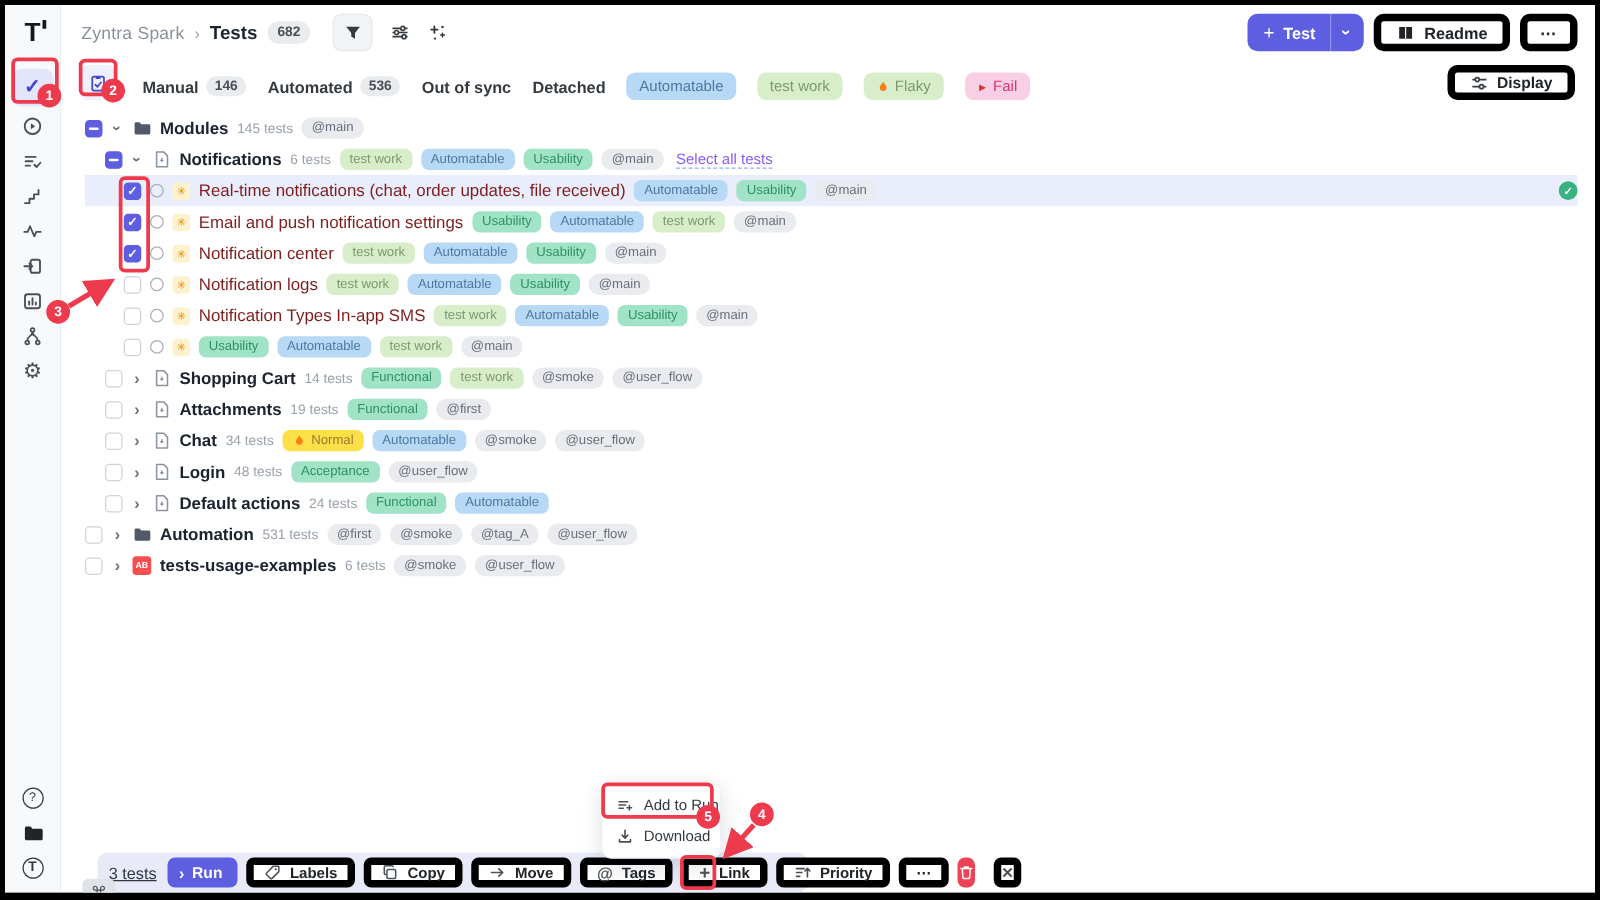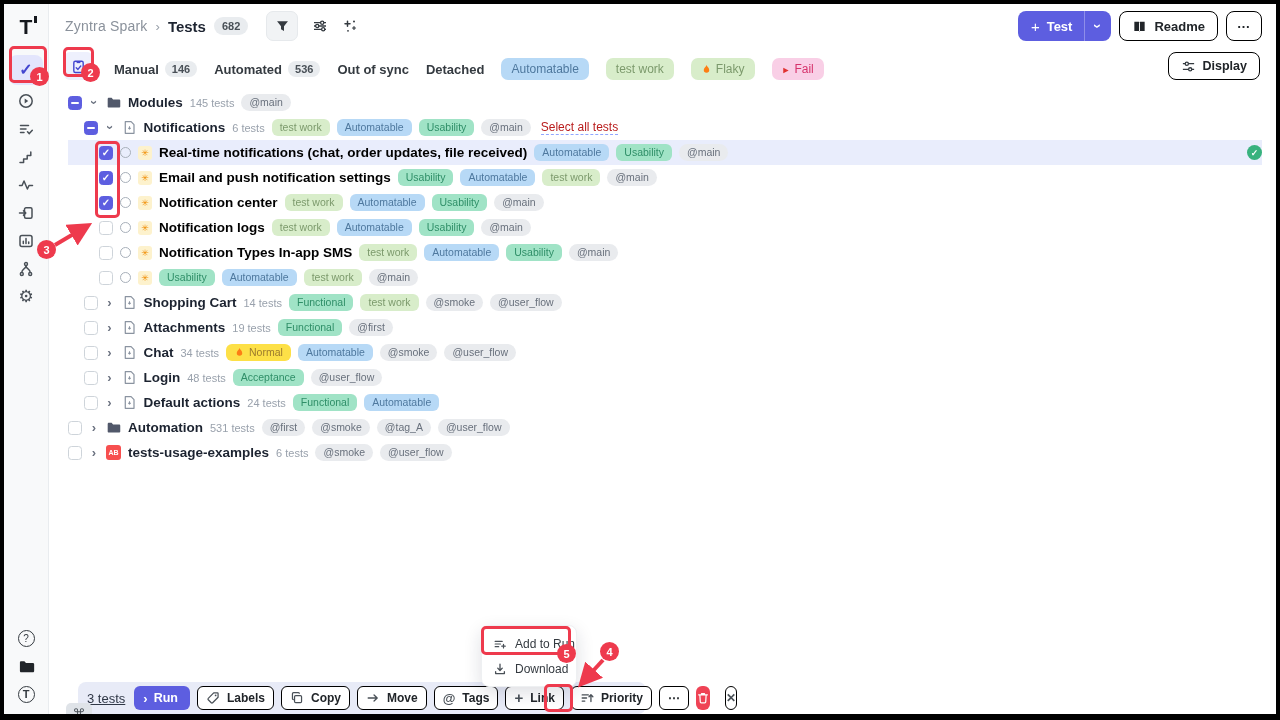--- a/index.html
+++ b/index.html
@@ -35,21 +35,21 @@
   .search input { width:100%; height:100%; border:1px solid #e3e6ea; border-radius:8px; padding:0 8px 0 28px;
     font-size:12.5px; color:#343a40; outline:none; font-family:inherit; }
   .search input::placeholder { color:#9aa3ad; }
   .s-ic { position:absolute; left:8px; top:6px; }
   .h-ic { margin-left:6px; cursor:pointer; }
   .test-btn { height:30px; background:var(--accent); border-radius:8px; color:#fff; display:flex; align-items:center;
     font-size:13px; font-weight:600; cursor:pointer; }
   .test-btn .plus { font-size:15px; font-weight:400; margin:0 7px 0 13px; }
   .test-btn .divider { width:1px; height:100%; background:rgba(255,255,255,.3); margin-left:12px; }
   .chev-w { width:26px; text-align:center; transform:rotate(90deg); font-size:14px; font-weight:700; }
-  .w-btn { height:30px; background:#fff; border:1px solid #000000; border-radius:8px; display:flex; align-items:center;
+  .w-btn { height:30px; background:#fff; border:6px solid #000000; border-radius:8px; display:flex; align-items:center;
     gap:7px; padding:0 12px; font-size:13px; font-weight:600; color:#212529; cursor:pointer; font-family:inherit; }
   .w-btn.sm { padding:0 10px; font-weight:700; letter-spacing:1px; }
   .w-btn.sm2 { height:28px; font-weight:600; font-size:12.5px; }
   .w-btn.tiny { height:24px; padding:0 8px; border-radius:6px; font-size:12px; }
 
   .fbar { height:32px; display:flex; align-items:flex-end; padding:0 16px 0 15px; gap:12px; }
   .fb-icon { width:29px; height:28px; background:#eef0fd; border-radius:6px; display:flex; align-items:center; justify-content:center; cursor:pointer; }
   .fitems { display:flex; align-items:center; gap:17px; margin-left:9px; }
   .fitem { display:flex; align-items:center; gap:6px; font-size:13px; font-weight:600; color:#343a40; cursor:pointer; white-space:nowrap; }
   .fcount { background:#e9ecef; color:#495057; font-size:11px; font-weight:600; border-radius:9px; padding:2px 7px; }
@@ -68,29 +68,29 @@
   
   .tree { position:absolute; top:86px; left:0; right:0; }
   .trow { height:25px; display:flex; align-items:center; gap:7px; margin:0 14px 0 19px; cursor:pointer; }
   .trow.sel { background:var(--selrow); }
   .cb { width:14px; height:14px; border-radius:3.5px; border:1.4px solid #ced4da; background:#fff; flex:none;
     display:flex; align-items:center; justify-content:center; font-size:10px; color:#fff; font-weight:700; cursor:pointer; }
   .cb.checked, .cb.indeterminate { background:var(--accent); border-color:var(--accent); }
   .cb.indeterminate::after { content:""; width:8px; height:2px; background:#fff; border-radius:1px; }
   .chev { color:#6b7280; font-size:13px; font-weight:700; width:10px; display:flex; justify-content:center; cursor:pointer; }
   .chev.down { transform:rotate(90deg); }
-  .ttl { color:#000000; white-space:nowrap; font-size:13.5px;font-weight:bold; }
+  .ttl { color:#7f1d1d; white-space:nowrap; font-size:13.5px; }
   .ttl.b { font-weight:700; color:#1c2330; }
   .cnt { font-size:11px; color:#99a1ac; white-space:nowrap; }
   .ring-sm { width:11px; height:11px; border-radius:50%; border:1.6px solid #a8b0ba; flex:none; }
   .burst { width:14px; height:14px; border-radius:3px; background:#fdf2cd; color:#f08c00; font-size:9px;
     display:flex; align-items:center; justify-content:center; flex:none; }
   .ab { width:15px; height:15px; border-radius:3px; background:#f74f4f; color:#fff; font-size:7px; font-weight:700;
     display:flex; align-items:center; justify-content:center; flex:none; }
-  .slink { font-size:12px; color:#b91c1c; border-bottom:1px dashed #91a7ff; cursor:pointer; white-space:nowrap; margin-left:3px; }
+  .slink { font-size:12px; color:#8b5cf6; border-bottom:1px dashed #91a7ff; cursor:pointer; white-space:nowrap; margin-left:3px; }
   .okc { margin-left:auto; width:15px; height:15px; border-radius:50%; background:#38b27e; color:#fff; font-size:9px;
     font-weight:700; display:flex; align-items:center; justify-content:center; flex:none; }
 
   
   .menu { position:absolute; left:432px; top:621px; width:96px; background:#fff; border:1px solid #eef0f2;
     border-radius:8px; box-shadow:0 6px 18px rgba(20,30,60,.14); padding:5px 4px; z-index:40; }
   .menu-item { height:25px; display:flex; align-items:center; gap:8px; padding:0 7px; border-radius:5px;
     font-size:12px; color:#343a40; font-weight:500; white-space:nowrap; cursor:pointer; }
 
   

